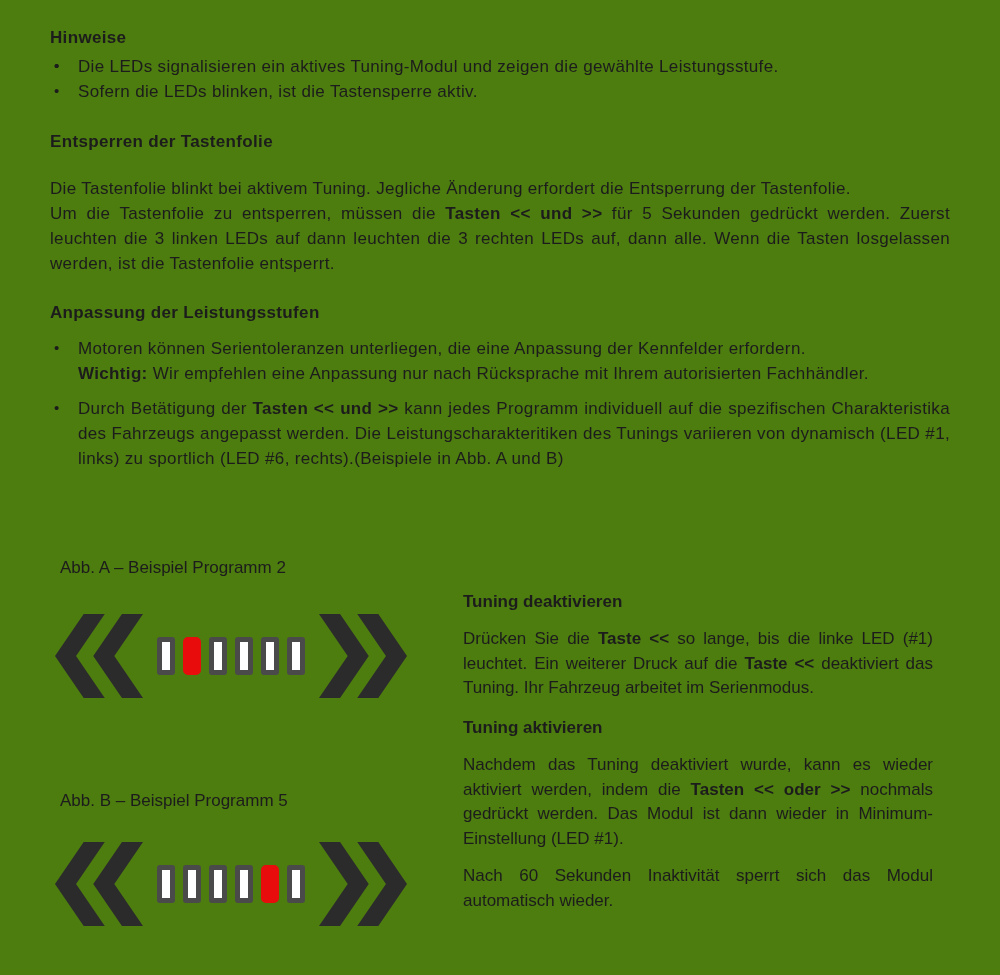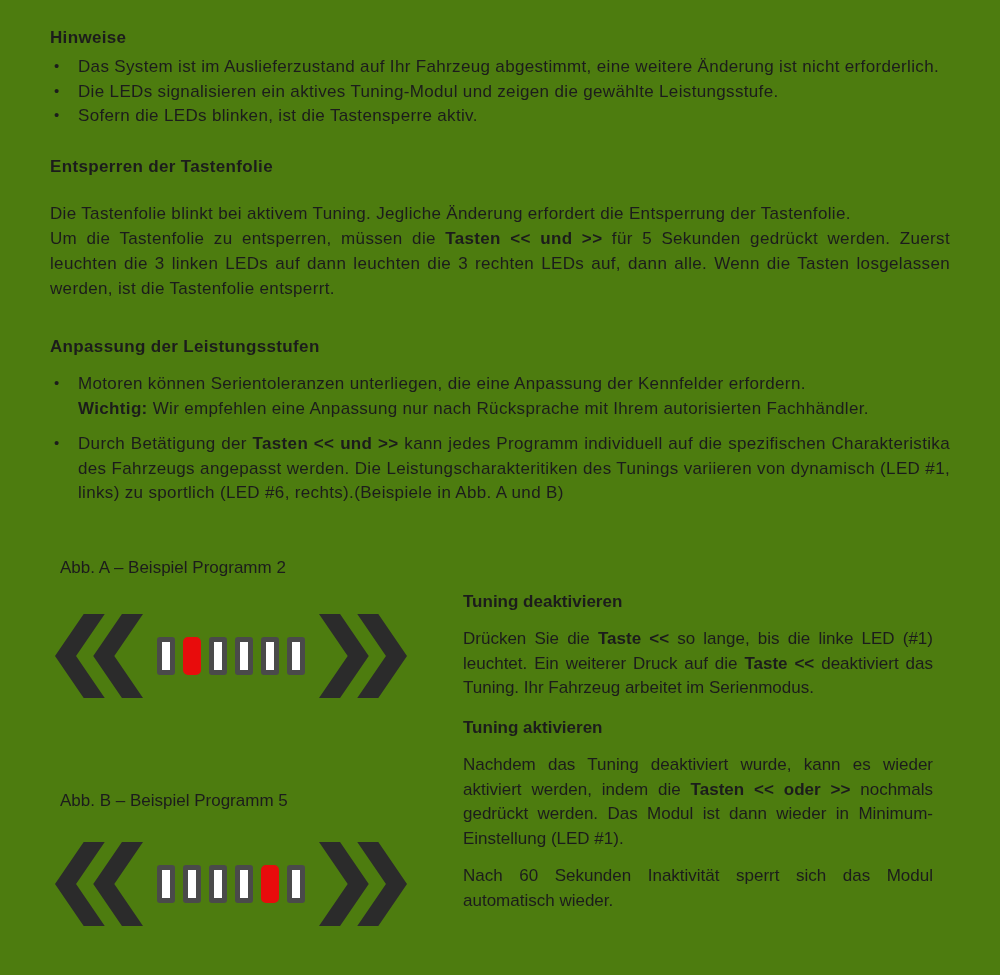--- a/index.html
+++ b/index.html
@@ -29,21 +29,21 @@
     padding-left: 28px;
     text-align: justify;
   }
   .bullet-glyph {
     position: absolute;
     left: 4px; top: 0;
     font-size: 15px;
   }
   .h-entsperren { margin-top: 26px; }
   .p-entsperren { margin-top: 22px; text-align: justify; }
-  .h-anpassung { margin-top: 34px; }
+  .h-anpassung { margin-top: 24px; }
   .bullet-list.anpassung { margin-top: 12px; }
   .bullet-list.anpassung li + li { margin-top: 10px; }
   .bullet-list.anpassung li.justify { text-align: justify; }
   .bullet-list.anpassung li.ragged { text-align: left; }
   strong { font-weight: bold; }
   
   .fig-label { position: absolute; left: 60px; }
   .fig-label.a { top: 556px; }
   .fig-label.b { top: 789px; }
   
@@ -87,21 +87,20 @@
 <body>
 
 <div class="page">
 
   <div class="top-block">
 
     <div class="h">Hinweise</div>
     <ul class="bullet-list">
       <li>
         <span class="bullet-glyph">•</span>
-        <span>Das System ist im Auslieferzustand auf Ihr Fahrzeug abgestimmt, eine weitere Änderung ist nicht erforderlich.</span>
       </li>
       <li>
         <span class="bullet-glyph">•</span>
         <span>Die LEDs signalisieren ein aktives Tuning-Modul und zeigen die gewählte Leistungsstufe.</span>
       </li>
       <li>
         <span class="bullet-glyph">•</span>
         <span>Sofern die LEDs blinken, ist die Tastensperre aktiv.</span>
       </li>
     </ul>

